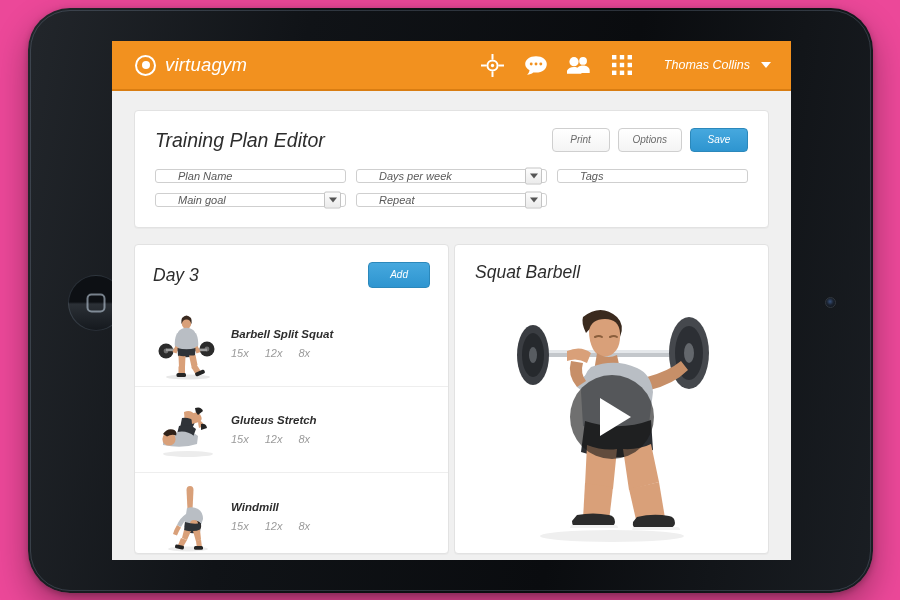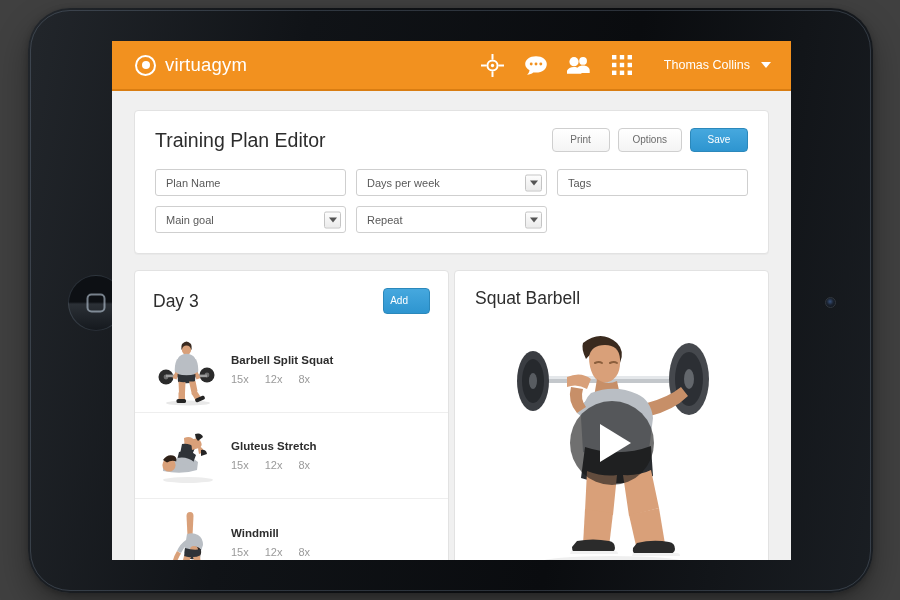--- a/index.html
+++ b/index.html
@@ -10,21 +10,22 @@
     overflow: hidden;
     background: #ffffff;
     font-family: "Liberation Sans", sans-serif;
   }
 
   
   #device-scene {
     position: relative;
     width: 900px;
     height: 600px;
-    background: #404040;
+    background: #ec4899;
+    font-style: italic;
   }
 
   #tablet-frame {
     position: absolute;
     left: 28px;
     top: 8px;
     width: 845px;
     height: 585px;
     background: linear-gradient(100deg, #22262b 0%, #101317 30%, #0a0c0f 65%, #1a1e23 100%);
     border-radius: 42px;
@@ -186,27 +187,27 @@
     background: linear-gradient(180deg, #46a8de 0%, #2e95d0 100%);
     color: #ffffff;
   }
 
   #form-grid {
     display: grid;
     grid-template-columns: repeat(3, 1fr);
     gap: 10px;
   }
   .field {
-    height: 27px;
+    height: 14px;
     border: 1px solid #cfcfcf;
     border-radius: 3px;
     background: #ffffff;
     display: flex;
     align-items: center;
-    padding: 0 10px;
+    padding: 0 22px;
     font-size: 11px;
     color: #595959;
     position: relative;
   }
   .field.select { padding-right: 26px; }
   .select-arrow {
     position: absolute;
     right: 4px;
     top: 50%;
     transform: translateY(-50%);
@@ -239,21 +240,21 @@
     padding: 17px 18px 13px 18px;
   }
   #day-title {
     font-size: 17.5px;
     color: #2d2d2d;
     font-weight: normal;
   }
   #add-button {
     margin-left: auto;
     font-size: 10px;
-    padding: 6px 21px 7px 6px;
+    padding: 6px 21px 7px 21px;
     border-radius: 4px;
     border: 1px solid #2b88bb;
     background: linear-gradient(180deg, #46a8de 0%, #2e95d0 100%);
     color: #ffffff;
     cursor: pointer;
   }
 
   .exercise-row {
     display: flex;
     align-items: center;

